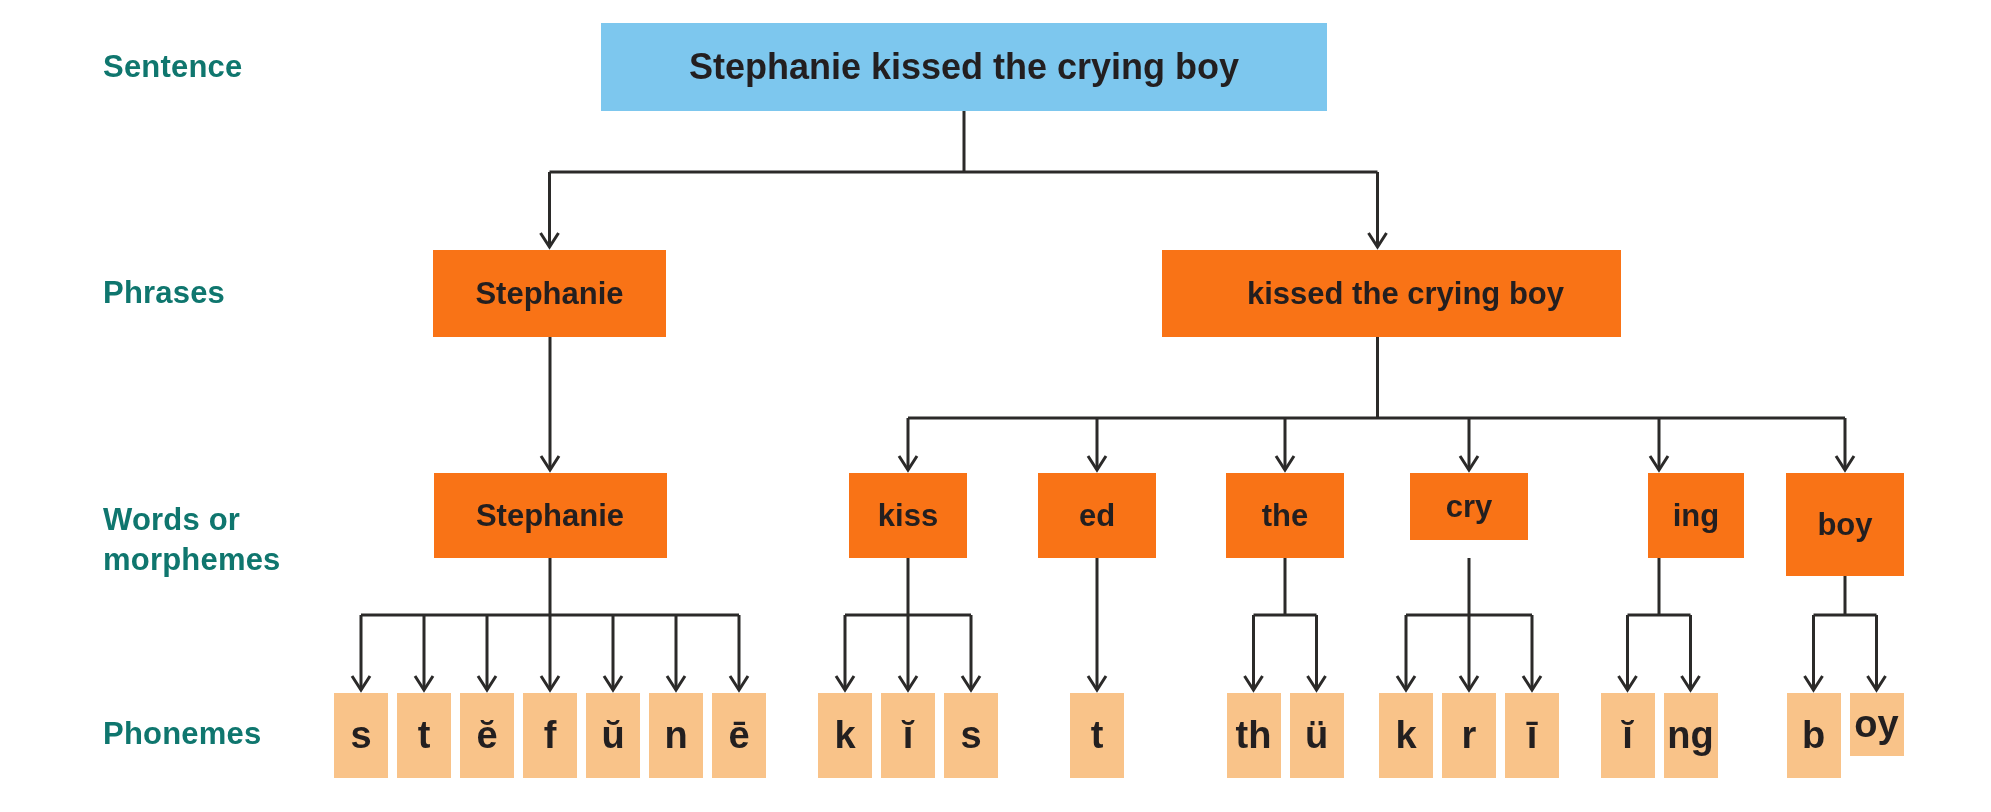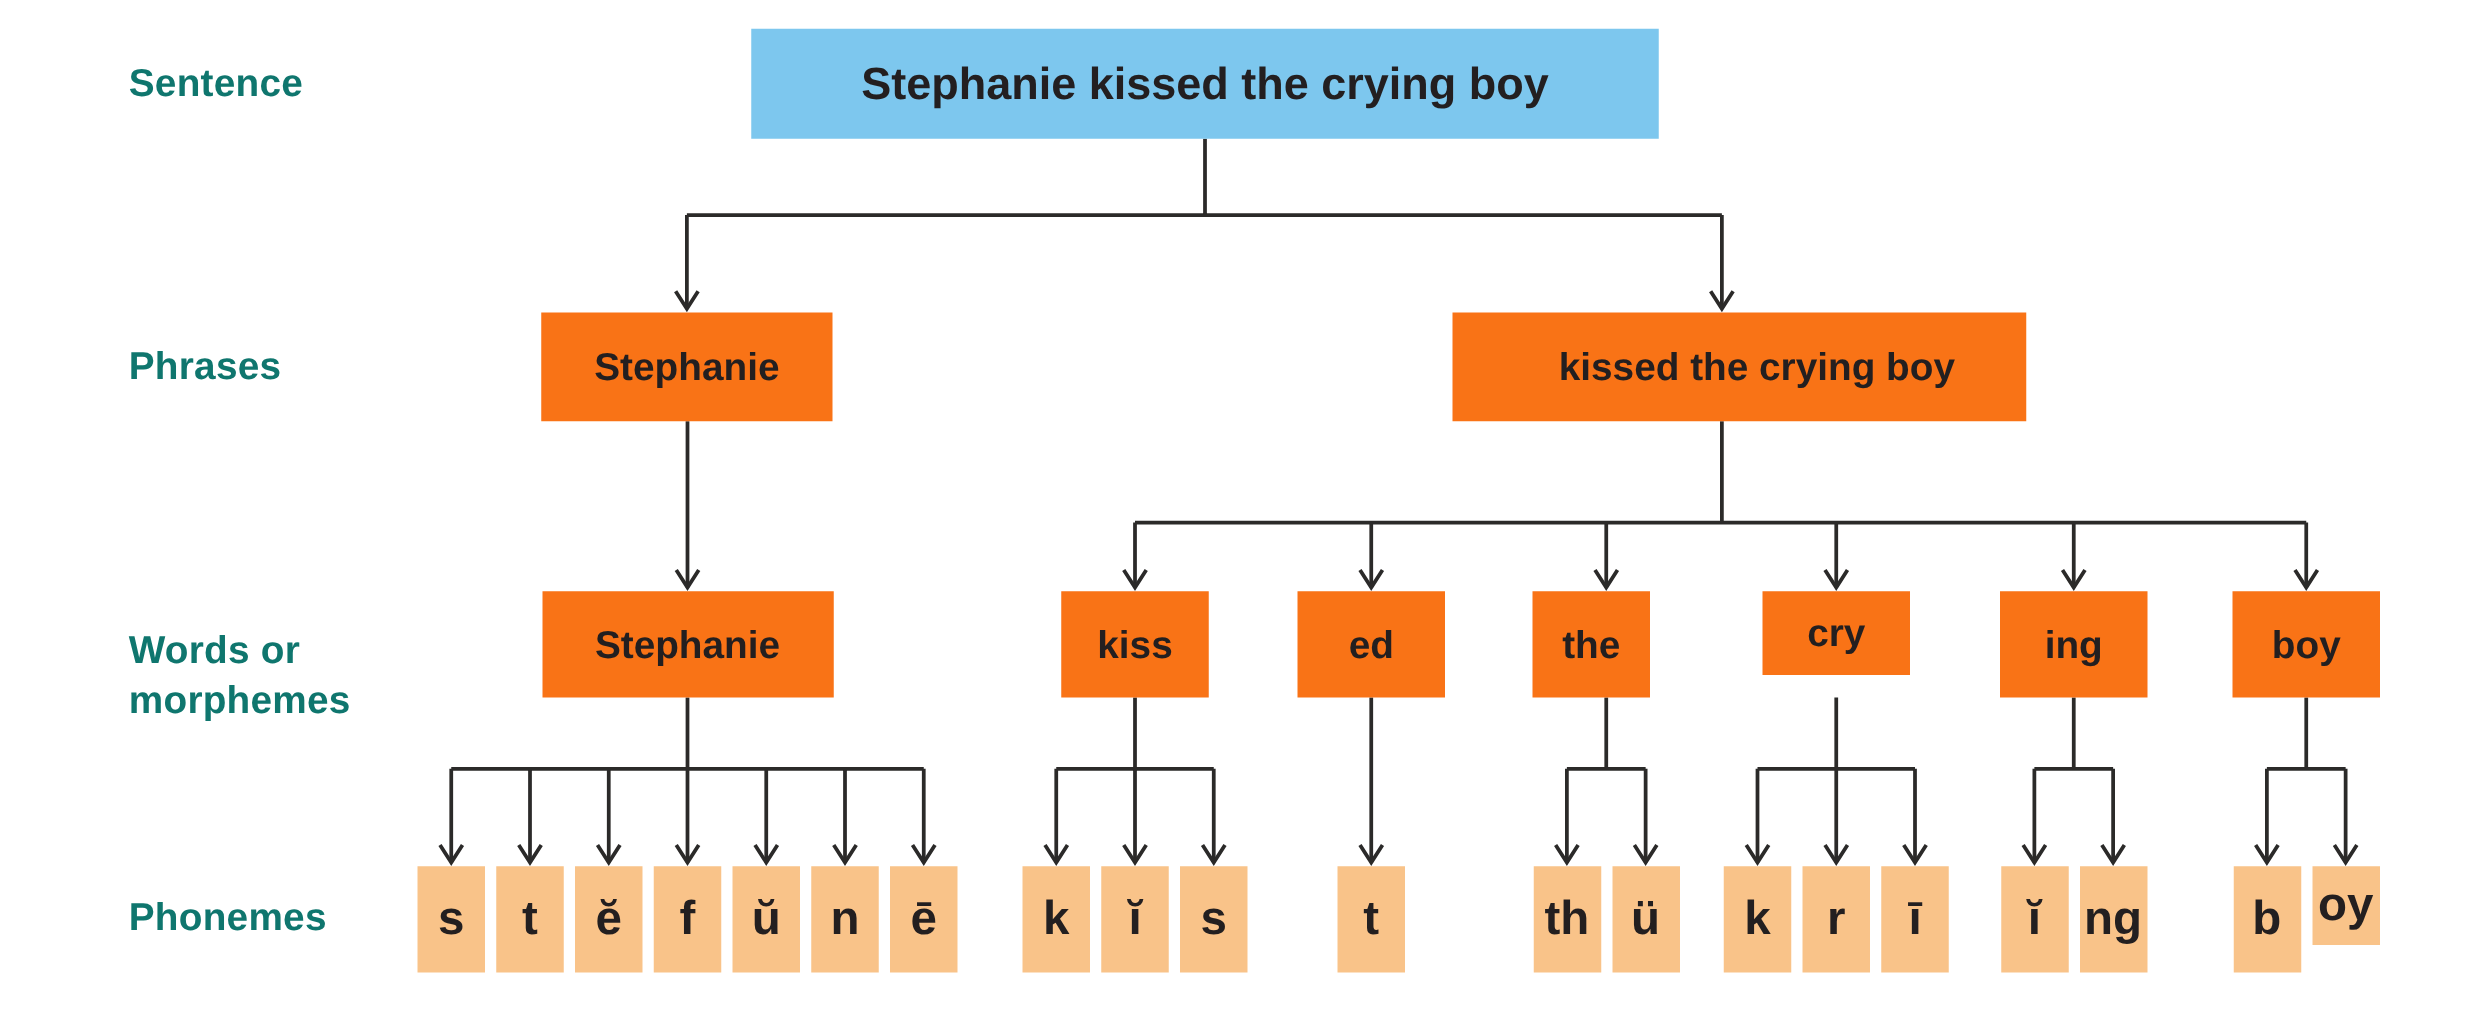--- a/index.html
+++ b/index.html
@@ -62,26 +62,26 @@
     <div class="node phoneme-box" style="left: 523px; top: 693px; width: 54px; height: 85px;">f</div>
     <div class="node phoneme-box" style="left: 586px; top: 693px; width: 54px; height: 85px;">ŭ</div>
     <div class="node phoneme-box" style="left: 649px; top: 693px; width: 54px; height: 85px;">n</div>
     <div class="node phoneme-box" style="left: 712px; top: 693px; width: 54px; height: 85px;">ē</div>
     <div class="node word-box" style="left: 849px; top: 473px; width: 118px; height: 85px;">kiss</div>
     <div class="node phoneme-box" style="left: 818px; top: 693px; width: 54px; height: 85px;">k</div>
     <div class="node phoneme-box" style="left: 881px; top: 693px; width: 54px; height: 85px;">ĭ</div>
     <div class="node phoneme-box" style="left: 944px; top: 693px; width: 54px; height: 85px;">s</div>
     <div class="node word-box" style="left: 1038px; top: 473px; width: 118px; height: 85px;">ed</div>
     <div class="node phoneme-box" style="left: 1070px; top: 693px; width: 54px; height: 85px;">t</div>
-    <div class="node word-box" style="left: 1226px; top: 473px; width: 94px; height: 85px;">the</div>
+    <div class="node word-box" style="left: 1226px; top: 473px; width: 118px; height: 85px;">the</div>
     <div class="node phoneme-box" style="left: 1226.5px; top: 693px; width: 54px; height: 85px;">th</div>
     <div class="node phoneme-box" style="left: 1289.5px; top: 693px; width: 54px; height: 85px;">ü</div>
     <div class="node word-box" style="left: 1410px; top: 473px; width: 118px; height: 67px;">cry</div>
     <div class="node phoneme-box" style="left: 1379px; top: 693px; width: 54px; height: 85px;">k</div>
     <div class="node phoneme-box" style="left: 1442px; top: 693px; width: 54px; height: 85px;">r</div>
     <div class="node phoneme-box" style="left: 1505px; top: 693px; width: 54px; height: 85px;">ī</div>
-    <div class="node word-box" style="left: 1600px; top: 473px; width: 118px; height: 85px;">ing</div>
+    <div class="node word-box" style="left: 1648px; top: 473px; width: 96px; height: 85px;">ing</div>
     <div class="node phoneme-box" style="left: 1600.5px; top: 693px; width: 54px; height: 85px;">ĭ</div>
     <div class="node phoneme-box" style="left: 1663.5px; top: 693px; width: 54px; height: 85px;">ng</div>
-    <div class="node word-box" style="left: 1786px; top: 473px; width: 118px; height: 85px;">boy</div>
+    <div class="node word-box" style="left: 1786px; top: 473px; width: 118px; height: 103px;">boy</div>
     <div class="node phoneme-box" style="left: 1786.5px; top: 693px; width: 54px; height: 85px;">b</div>
     <div class="node phoneme-box" style="left: 1849.5px; top: 693px; width: 54px; height: 63px;">oy</div>
   </div>
 
 </body></html>

